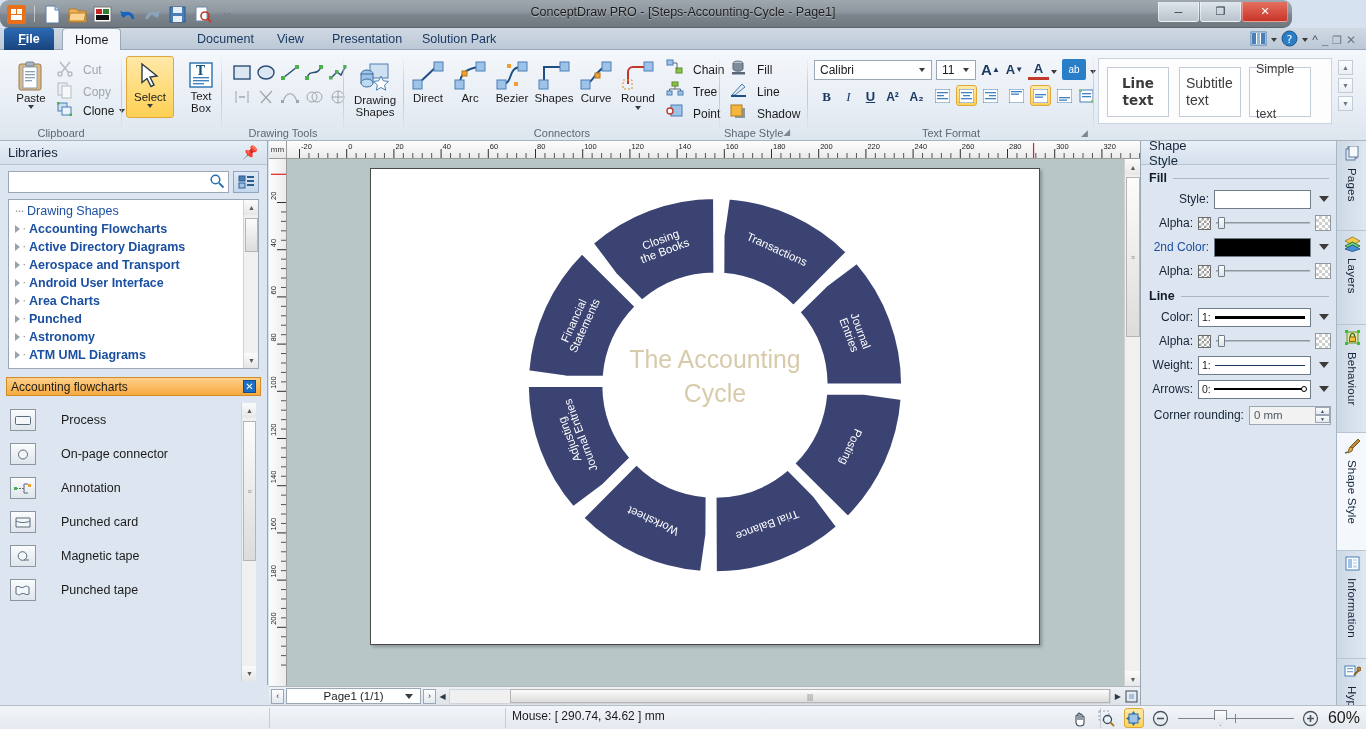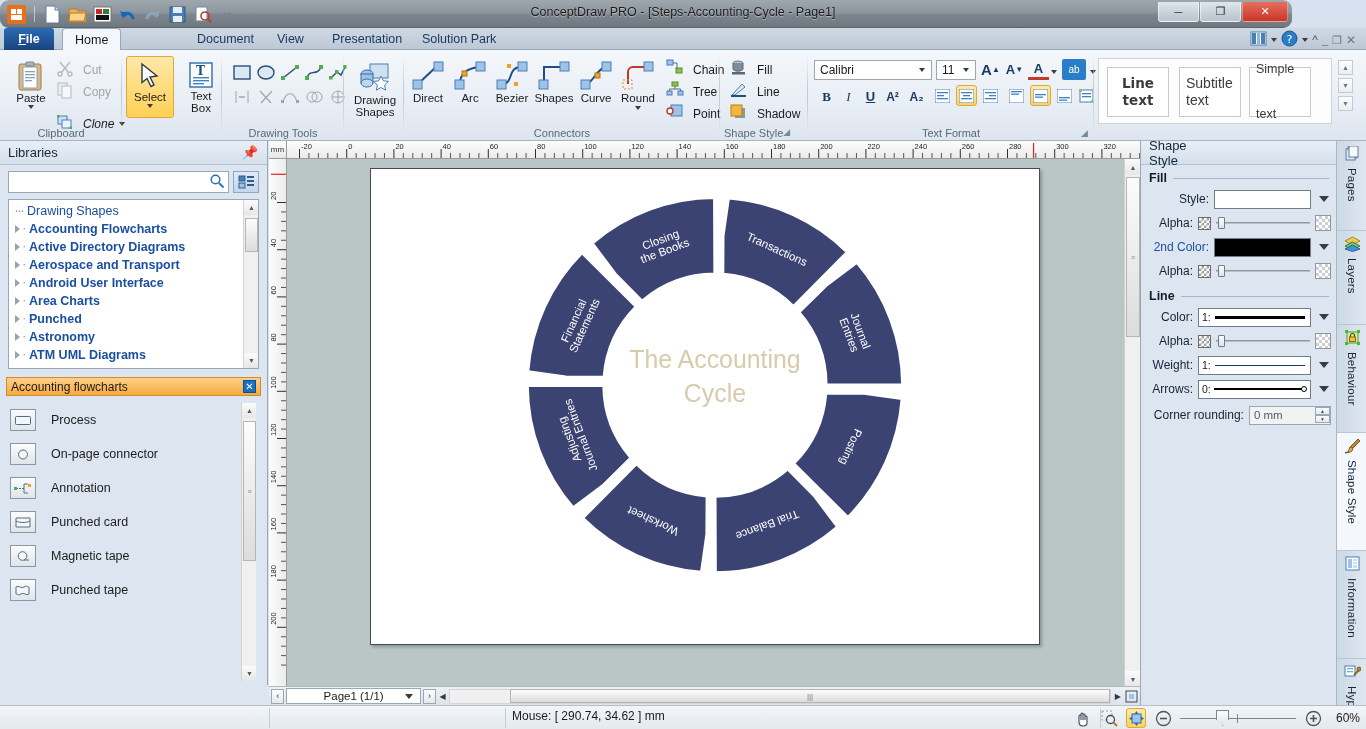--- a/index.html
+++ b/index.html
@@ -117,21 +117,21 @@
   .tri { width: 0; height: 0; border-top: 4px solid transparent; border-bottom: 4px solid transparent; border-left: 5px solid #9aa3ab; }
   .dot3 { color: #999; font-size: 9px; }
 
   .libtitle {
     margin: 8px 6px 0 6px; height: 19px; display: flex; align-items: center; padding: 0 4px;
     background: linear-gradient(to bottom,#fdd08a,#f7a93e); border: 1px solid #d08b2b;
     font-size: 12px; color: #1b1b1b; font-weight: 500;
   }
   .xbtn { margin-left: auto; width: 13px; height: 13px; background: #1b6fc4; color: #fff; font-size: 10px; display: flex; align-items: center; justify-content: center; border: 1px solid #0e4f94; }
   .shapelist { position: absolute; left: 6px; top: 262px; width: 250px; height: 278px; background: #dde6f0; overflow: hidden; }
-  .shaperow { display: flex; align-items: center; gap: 15px; height: 34px; padding-left: 4px; font-size: 12.5px; }
+  .shaperow { display: flex; align-items: center; gap: 25px; height: 34px; padding-left: 4px; font-size: 12.5px; }
   .shapeico { width: 26px; height: 22px; border: 1px solid #8c97a2; background: linear-gradient(to bottom,#fbfcfd,#dfe5ec); display: flex; align-items: center; justify-content: center; }
   .vscroll-list { position: absolute; right: 0; top: 0; width: 15px; height: 278px; background: #f0f0f0; border-left: 1px solid #d3d3d3; }
   .hscroll-left { position: absolute; left: 4px; bottom: 4px; width: 244px; height: 16px; background: #f0f0f0; border: 1px solid #cfd5da; display: flex; align-items: center; }
   .hthumb { height: 14px; background: linear-gradient(to bottom,#fcfcfc,#dcdcdc); border: 1px solid #b4b4b4; display: flex; align-items: center; justify-content: center; font-size: 8px; color: #7a7a7a; }
 
   
   .canvasarea { position: absolute; left: 269px; top: 141px; width: 871px; height: 564px; background: #b8c6c6; }
   .ruler-corner { position: absolute; left: 0; top: 0; width: 18px; height: 18px; background: linear-gradient(to bottom,#fdfdfd,#e7e7e7); border-right: 1px solid #9a9a9a; border-bottom: 1px solid #9a9a9a; font-size: 8px; display: flex; align-items: center; justify-content: center; color: #333; }
   .hruler { position: absolute; left: 18px; top: 0; right: 0; height: 18px; background: linear-gradient(to bottom,#fdfdfd,#ebebeb); border-bottom: 1px solid #9a9a9a; overflow: hidden; }
   .vruler { position: absolute; left: 0; top: 18px; width: 18px; bottom: 0; background: linear-gradient(to right,#fdfdfd,#ebebeb); border-right: 1px solid #9a9a9a; overflow: hidden; }
@@ -184,21 +184,21 @@
   .mousepos { position: absolute; left: 512px; top: 3px; font-size: 12px; color: #1b1b1b; }
   .statsep { position: absolute; top: 2px; width: 1px; height: 20px; background: #c4ccd4; }
   .zoomgroup { position: absolute; right: 6px; top: 2px; display: flex; align-items: center; gap: 7px; }
   .zbtn { width: 20px; height: 20px; display: flex; align-items: center; justify-content: center; }
   .zbtn.on { background: linear-gradient(to bottom,#ffeaa9,#ffd257); border: 1px solid #dfa83b; border-radius: 3px; }
   .ztrack { position: relative; width: 116px; height: 18px; }
   .ztrack .tl { position: absolute; left: 0; right: 0; top: 9px; height: 1px; background: #7c868f; }
   .ztrack .mid { position: absolute; left: 57px; top: 5px; width: 1px; height: 9px; background: #7c868f; }
   .ztrack .th { position: absolute; left: 36px; top: 1px; width: 13px; height: 16px; background: linear-gradient(to bottom,#fdfdfd,#dfe4e9); border: 1px solid #7c868f;
      clip-path: polygon(0 0,100% 0,100% 58%,50% 100%,0 58%); }
-  .zpct { font-size: 12px; min-width: 30px; text-align: right; }
+  .zpct { font-size: 16px; min-width: 30px; text-align: right; }
 
   
   .diagram { position: absolute; left: 0; top: 0; width: 100%; height: 100%; }
   .centertext { font-size: 25px; fill: #d7cbab; font-family: "Liberation Sans", sans-serif; }
 </style>
 </head>
 <body>
 
 <div class="app">
 
@@ -336,21 +336,21 @@
       </div>
       <div class="smallbtn dis" style="left:56px;top:32px;">
         <span class="tool-ico">
           <svg width="18" height="18" viewBox="0 0 18 18">
               <rect x="2" y="2" width="9" height="12" fill="#e9eef3" stroke="#b6bcc2"></rect>
               <rect x="6" y="5" width="9" height="12" fill="#f6f8fa" stroke="#b6bcc2"></rect>
             </svg>
         </span>
         <span>Copy</span>
       </div>
-      <div class="smallbtn" style="left:56px;top:64px;font-style:italic;">
+      <div class="smallbtn" style="left:56px;top:51px;">
         <span class="tool-ico">
           <svg width="18" height="18" viewBox="0 0 18 18">
               <rect x="2" y="3" width="9" height="8" fill="#cfe0f0" stroke="#4a7fb5"></rect>
               <rect x="6" y="7" width="9" height="8" fill="#eaf2fa" stroke="#4a7fb5"></rect>
               <rect x="1" y="2" width="2.5" height="2.5" fill="#47b34c"></rect>
               <rect x="13.5" y="13.5" width="2.5" height="2.5" fill="#47b34c"></rect>
             </svg>
         </span>
         <span>Clone</span>
         <span class="caret"></span>

